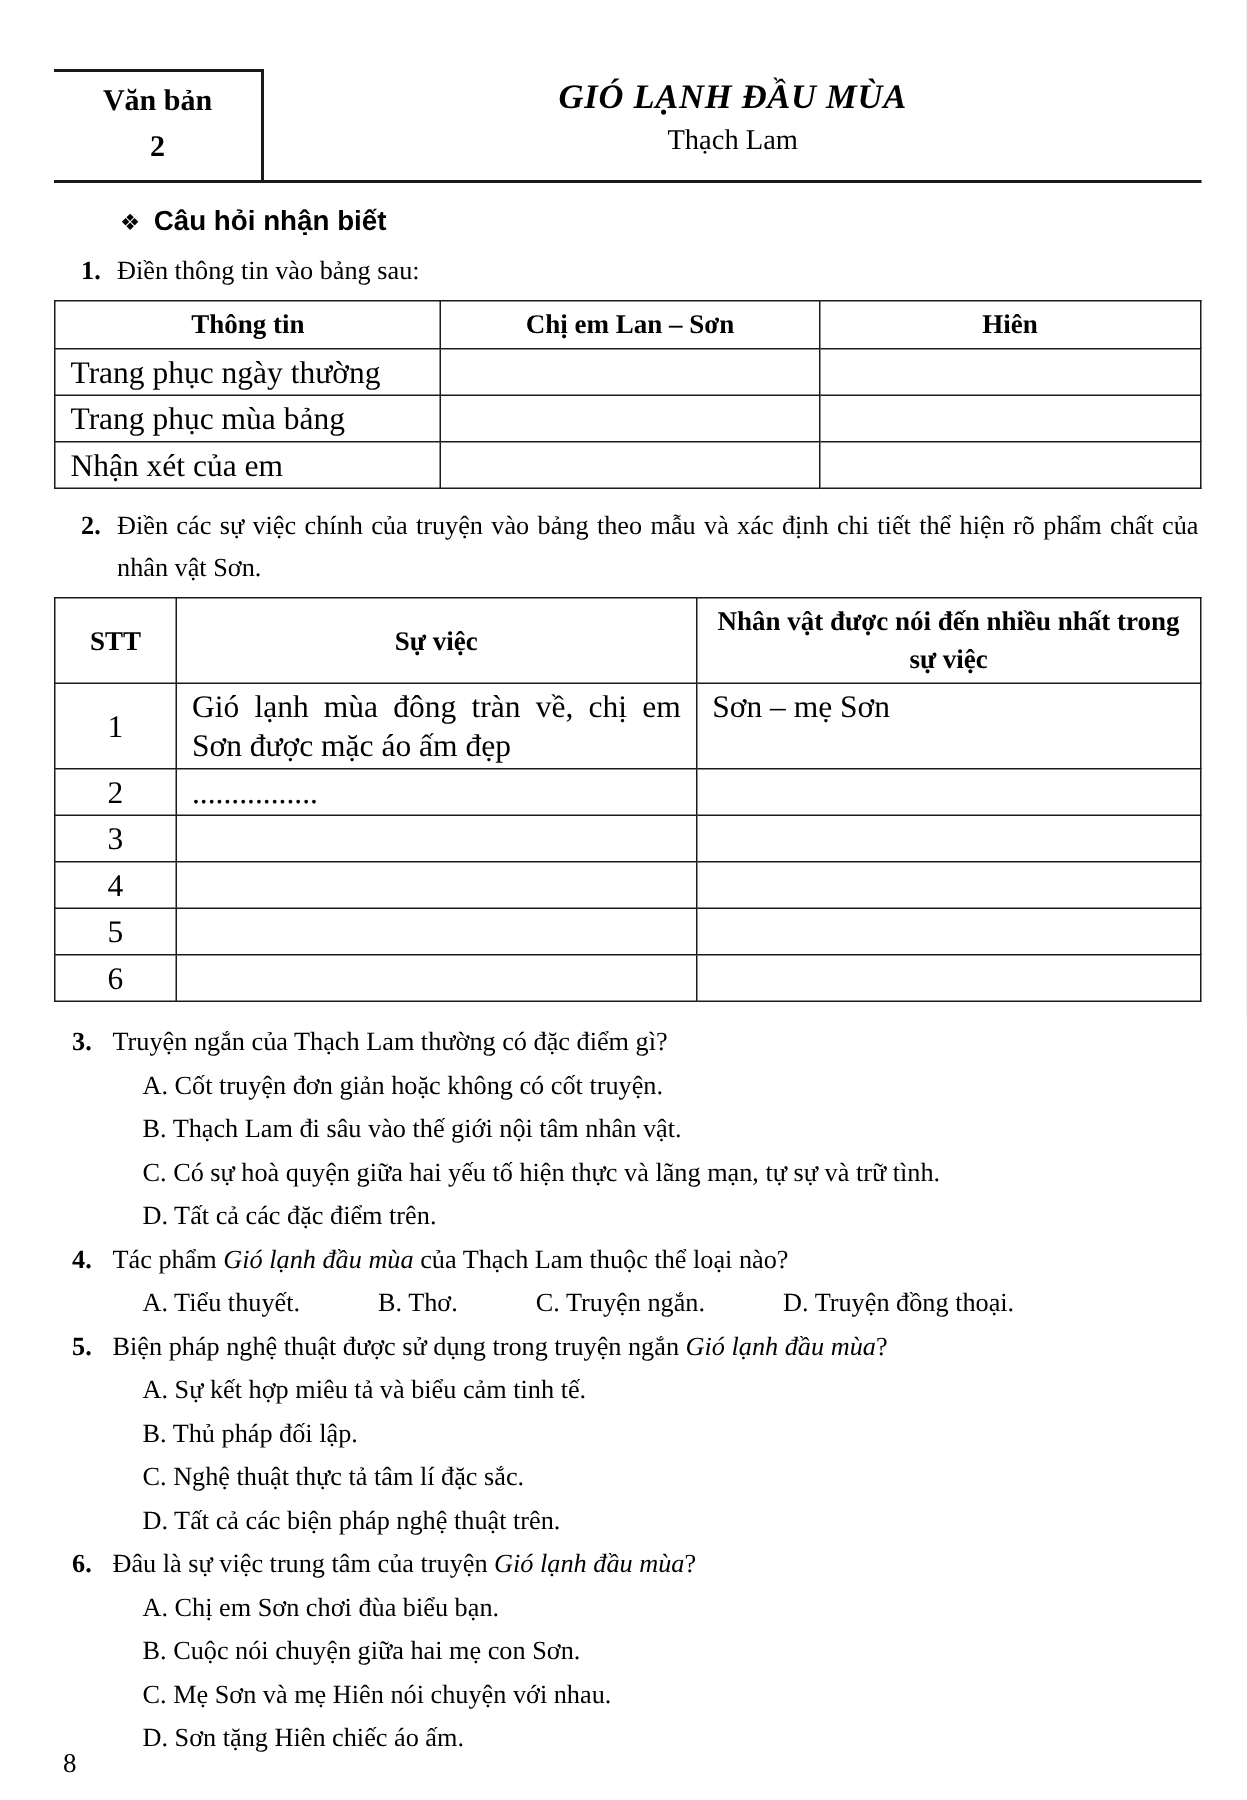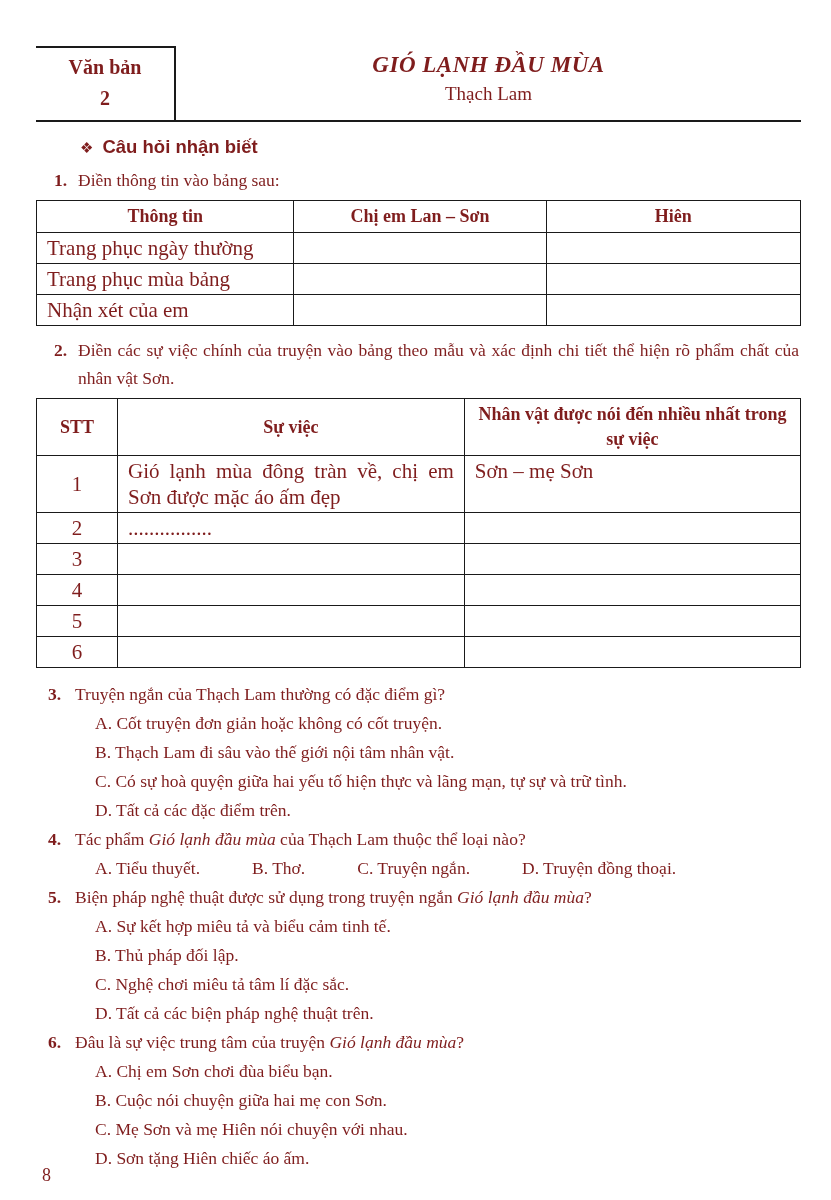--- a/index.html
+++ b/index.html
@@ -3,21 +3,21 @@
 <meta charset="utf-8">
 <style>
   * { box-sizing: border-box; }
   html, body { margin: 0; padding: 0; background: #e8e8e8; }
   .page {
     width: 831px; height: 1200px;
     background: #ffffff;
     position: relative;
     padding: 46px 30px 0 36px;
     font-family: "Liberation Serif", "DejaVu Serif", serif;
-    color: #7f1d1d;
+    color: #000000;
     overflow: hidden;
   }
 
   
   .header { display: flex; border-bottom: 2px solid #1a1a1a; }
   .header-left {
     width: 140px;
     border-top: 2px solid #1a1a1a;
     border-right: 2px solid #1a1a1a;
     text-align: center;
@@ -202,21 +202,21 @@
       </div>
     </div>
 
     <div class="question">
       <div class="q-line">
         <span class="qnum">5.</span>
         <span class="qtext"><span>Biện pháp nghệ thuật được sử dụng trong truyện ngắn </span><em>Gió lạnh đầu mùa</em><span>?</span></span>
       </div>
       <div class="opt">A. Sự kết hợp miêu tả và biểu cảm tinh tế.</div>
       <div class="opt">B. Thủ pháp đối lập.</div>
-      <div class="opt">C. Nghệ chơi miêu tả tâm lí đặc sắc.</div>
+      <div class="opt">C. Nghệ thuật thực tả tâm lí đặc sắc.</div>
       <div class="opt">D. Tất cả các biện pháp nghệ thuật trên.</div>
     </div>
 
     <div class="question">
       <div class="q-line">
         <span class="qnum">6.</span>
         <span class="qtext"><span>Đâu là sự việc trung tâm của truyện </span><em>Gió lạnh đầu mùa</em><span>?</span></span>
       </div>
       <div class="opt">A. Chị em Sơn chơi đùa biểu bạn.</div>
       <div class="opt">B. Cuộc nói chuyện giữa hai mẹ con Sơn.</div>

